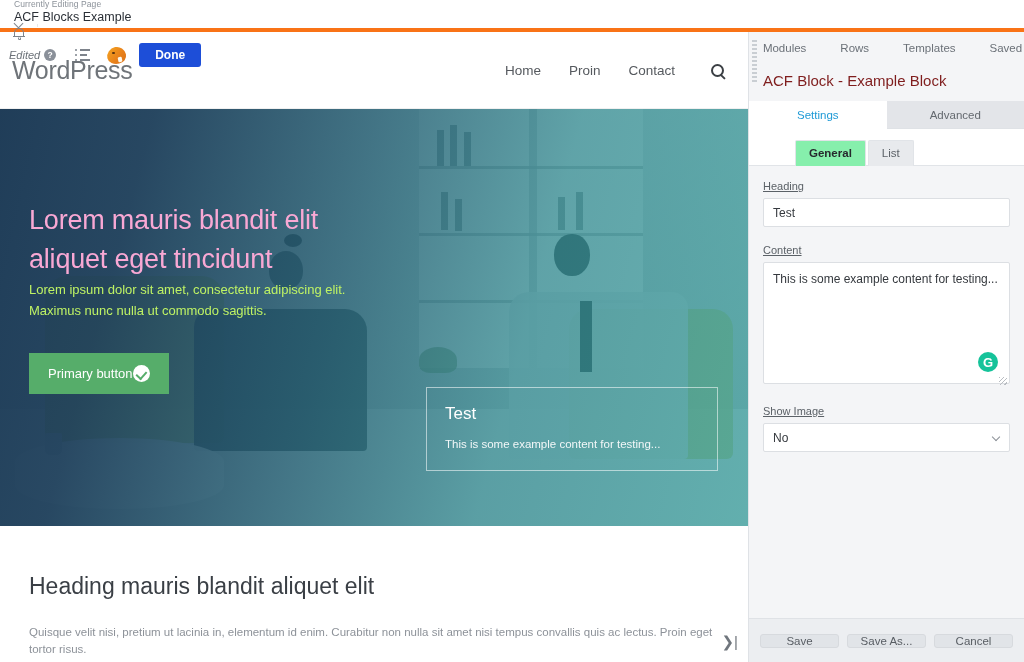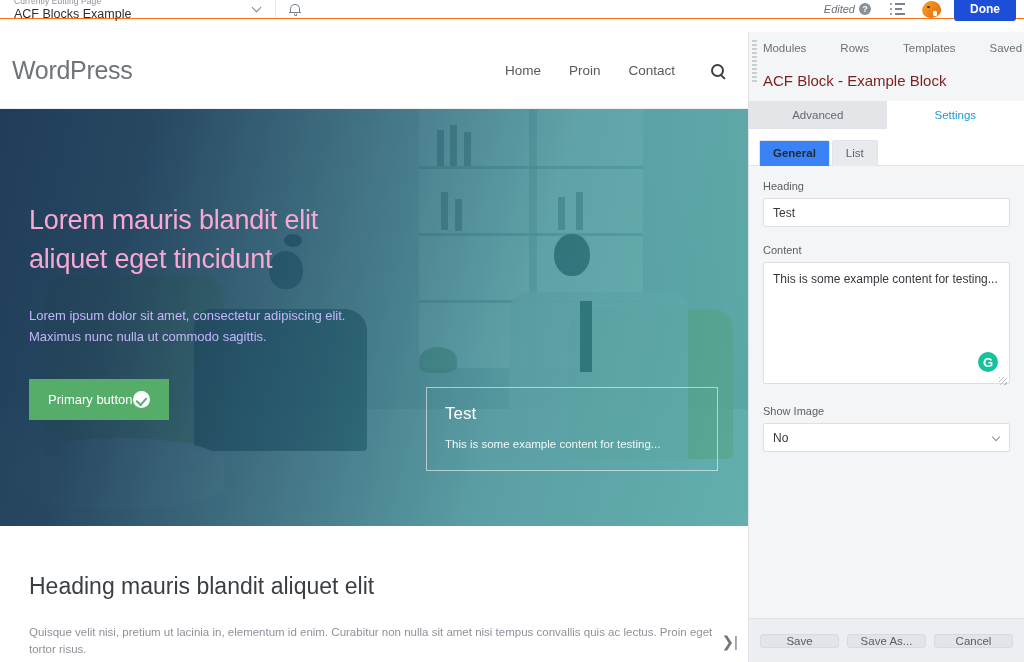--- a/index.html
+++ b/index.html
@@ -6,25 +6,26 @@
   html, body {
     width: 1024px; height: 662px;
     font-family: "Liberation Sans", sans-serif;
     overflow: hidden;
     background: #fff;
   }
 
   
   .admin-bar {
     position: absolute; top: 0; left: 0;
-    width: 1024px; height: 19px;
+    width: 1024px; height: 32px;
     background: #fff;
-    border-bottom: 1px solid #f97316;
+    border-bottom: 4px solid #f97316;
     display: flex; align-items: stretch;
     z-index: 50;
+    flex-direction: column;
   }
   .ab-page-chip {
     display: flex; align-items: center;
     padding: 0 0 0 14px;
     min-width: 238px;
   }
   .ab-page-texts { display: flex; flex-direction: column; justify-content: center; line-height: 1.05; }
   .ab-label-small { font-size: 8.5px; color: #8b9199; letter-spacing: .1px; }
   .ab-label-big { font-size: 12.5px; color: #2a2f36; margin-top: 2px; }
   .ab-chevron-cell {
@@ -151,22 +152,22 @@
   .hero-inner {
     position: relative; z-index: 3;
     padding: 92px 0 0 29px;
     max-width: 420px;
   }
   .hero-h1 {
     font-size: 27px; line-height: 1.45; color: #f9a8d4; font-weight: 400;
     letter-spacing: -0.2px;
   }
   .hero-p {
-    margin-top: 26px; font-size: 13px; line-height: 1.62;
-    color: #c4b5fd; max-width: 368px;
+    font-size: 13px; line-height: 1.62;
+    color: #bef264; max-width: 368px;
   }
   .hero-btn {
     margin-top: 32px; display: inline-flex; align-items: center; 
     background: #56ad6a; color: #fff; border: none;
     padding: 12px 19px; font-size: 13px; cursor: pointer;
   }
   .check-circle {
     width: 17px; height: 17px; border-radius: 50%; background: #fff;
     position: relative; flex: none;
   }
@@ -242,30 +243,30 @@
     display: flex; gap: 0; padding: 10px 0 0 10px;
     background: #fff; border-bottom: 1px solid #e1e4e8;
   }
   .sub-tab {
     font-size: 11.5px; padding: 6px 13px 7px 13px;
     color: #5d6268; cursor: pointer;
     background: #e8eaed; border: 1px solid #e1e4e8; border-bottom: none;
     border-radius: 2px 2px 0 0;
     margin-right: 2px; position: relative; top: 1px;
   }
-  .sub-tab.active { background: #3b82f6; color: #26292d; font-weight: bold; border-color: #e1e4e8; }
+  .sub-tab.active { background: #86efac; color: #26292d; font-weight: bold; border-color: #e1e4e8; margin-left: 36px; }
 
   .panel-body {
     flex: 1; background: #f4f5f7;
     padding: 14px 14px 0 14px;
     overflow: hidden;
   }
   .field { margin-bottom: 17px; }
   .field-label {
-    font-size: 11px; color: #5b6167; margin-bottom: 6px;
+    font-size: 11px; color: #5b6167; margin-bottom: 6px; text-decoration: underline;
   }
   .field-input {
     width: 100%; height: 29px;
     background: #fff; border: 1px solid #dcdfe3;
     border-radius: 2px; padding: 0 9px;
     font-size: 12px; color: #35393e;
     font-family: "Liberation Sans", sans-serif;
   }
   .field-textarea-wrap { position: relative; }
   .field-textarea {
@@ -468,22 +469,22 @@
   <div class="panel-tabs">
     <div class="panel-tab">Modules</div>
     <div class="panel-tab">Rows</div>
     <div class="panel-tab">Templates</div>
     <div class="panel-tab">Saved</div>
   </div>
 
   <div class="panel-node-title">ACF Block - Example Block</div>
 
   <div class="seg-tabs">
+    <div class="seg-tab active">Settings</div>
     <div class="seg-tab">Advanced</div>
-    <div class="seg-tab active">Settings</div>
   </div>
 
   <div class="sub-tabs">
     <div class="sub-tab active">General</div>
     <div class="sub-tab">List</div>
   </div>
 
   <div class="panel-body">
 
     <div class="field">

